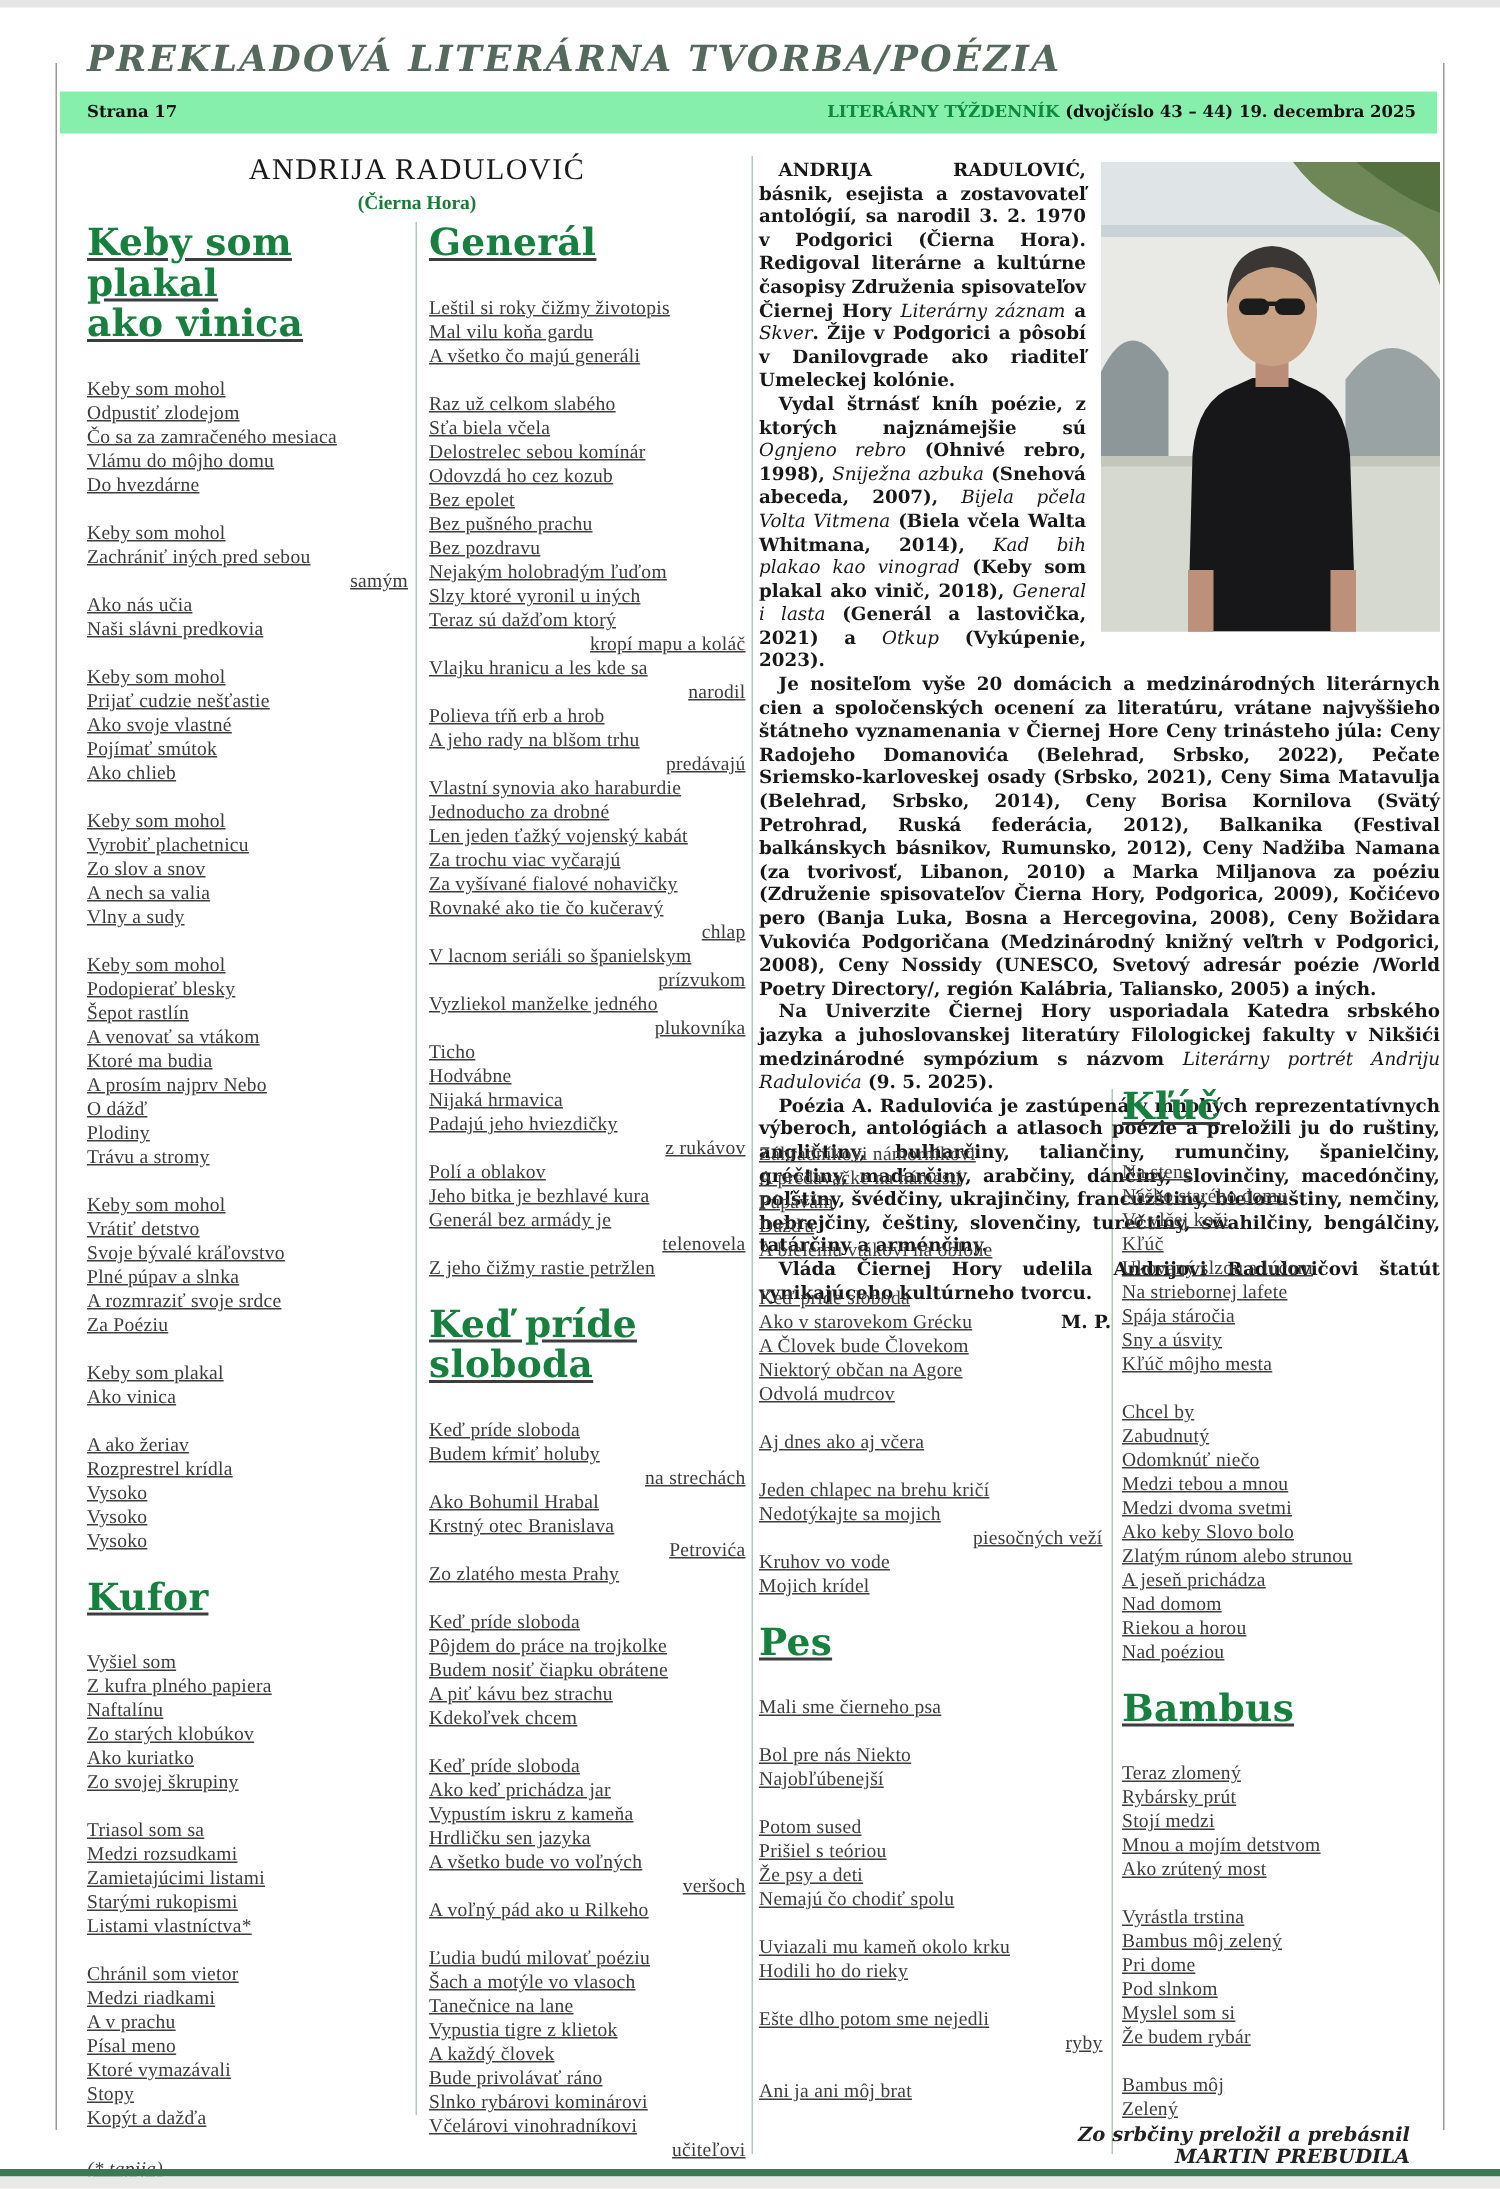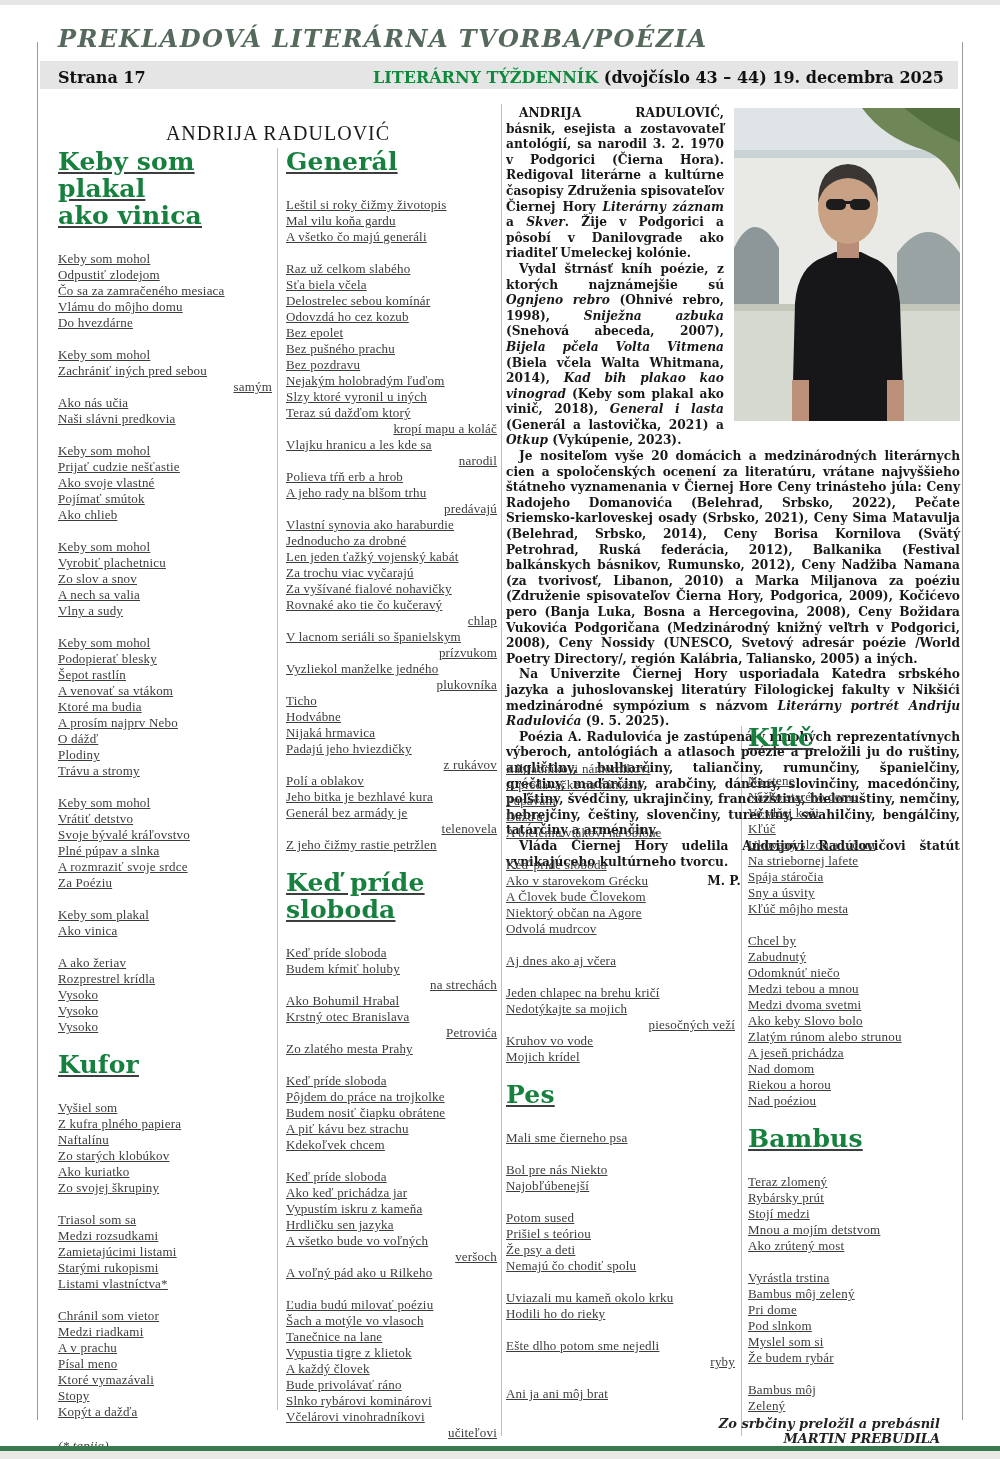--- a/index.html
+++ b/index.html
@@ -4,48 +4,48 @@
 <style>
   html,body{margin:0;padding:0;background:#ffffff;}
   body{width:1000px;height:1459px;position:relative;overflow:hidden;
        font-family:"Liberation Serif",serif;-webkit-font-smoothing:antialiased;}
   .strip-top{position:absolute;left:0;top:0;width:1000px;height:5px;background:#e6e6e6;}
   .edge{position:absolute;top:42px;height:1378px;width:1px;background:#9a9a9a;}
   .edge.l{left:37px}.edge.r{left:962px}
   .section-title{position:absolute;left:58px;top:24px;margin:0;
        font-family:"DejaVu Serif",serif;font-size:24px;font-weight:bold;
        color:#55695c;letter-spacing:1.5px;white-space:nowrap;font-style:italic;}
-  .issuebar{position:absolute;left:40px;top:61px;width:918px;height:28px;background:#e5e5e5;
-       font-family:"DejaVu Serif",serif;font-size:16px;font-weight:bold;color:#111;}
+  .issuebar{position:absolute;left:40px;top:61px;width:918px;height:28px;background:#86efac;
+       font-family:"DejaVu Serif",serif;font-size:11px;font-weight:bold;color:#111;}
   .issuebar .lft{position:absolute;left:18px;top:7px;}
   .issuebar .rgt{position:absolute;right:14px;top:7px;white-space:nowrap;}
   .masthead{color:#0e8a3c;}
   .authorblock{position:absolute;left:58px;top:102px;width:440px;text-align:center;}
-  .authorname{font-size:20px;letter-spacing:1px;color:#1a1a1a;margin-top:20px;}
+  .authorname{font-size:20px;letter-spacing:1px;color:#1a1a1a;}
   .authororigin{font-size:13px;font-weight:bold;color:#1b7a3a;margin-top:2px;}
   .sep{position:absolute;width:1px;background:#a8cdb4;}
   #sep1{left:277px;top:148px;height:1262px;}
   #sep2{left:501px;top:104px;height:1332px;}
   #sep3{left:741px;top:726px;height:710px;}
   .col{position:absolute;font-size:13px;line-height:16px;color:#3d3d3d;letter-spacing:0.2px;text-decoration:underline;}
   #col1{left:58px;top:148px;width:214px;}
   #col2{left:286px;top:148px;width:211px;}
   #col3{left:506px;top:730px;width:229px;margin-top:31px;}
   #col4{left:748px;top:724px;width:212px;}
   .ptitle{font-family:"DejaVu Serif",serif;font-weight:bold;color:#17803e;
        font-size:25px;line-height:27px;margin:0 0 22px;white-space:pre-line;}
   .poem + .poem .ptitle{margin-top:14px;}
   .stanza{margin:0 0 16px;}
   .r{text-align:right;}
   .footnote{font-style:italic;margin-top:18px;color:#3d3d3d;}
   .bio{position:absolute;left:506px;top:106px;width:454px;
        font-family:"DejaVu Serif",serif;font-weight:bold;font-size:12.2px;
        line-height:15.6px;text-align:justify;color:#181818;}
   .bio p{margin:0;text-indent:13px;}
-  .bio i{font-weight:bold;}
+  .bio i{font-weight:normal;}
   .photo{float:right;width:226px;height:313px;margin:2px 0 8px 10px;background:#c9d3d6;}
   .credit{text-align:center;margin-top:4px;padding-right:18px;}
   .transcredit{position:absolute;left:690px;top:1416px;width:250px;text-align:right;
        font-family:"DejaVu Serif",serif;font-weight:bold;font-style:italic;
        font-size:13px;color:#222;}
   .strip-green{position:absolute;left:0;top:1446px;width:1000px;height:5px;background:#3a7a50;}
   .strip-bottom{position:absolute;left:0;top:1451px;width:1000px;height:8px;background:#e9e9e7;}
 </style>
 </head>
 <body>
@@ -56,20 +56,21 @@
 
 <h1 class="section-title">PREKLADOVÁ LITERÁRNA TVORBA/POÉZIA</h1>
 
 <div class="issuebar">
   <span class="lft">Strana 17</span>
   <span class="rgt"><span class="masthead">LITERÁRNY TÝŽDENNÍK</span><span> (dvojčíslo 43 – 44) 19. decembra 2025</span></span>
 </div>
 
 <div class="authorblock">
   <div class="authorname">ANDRIJA RADULOVIĆ</div>
+  <div class="authororigin">(Čierna Hora)</div>
 </div>
 
 <div class="sep" id="sep1"></div>
 <div class="sep" id="sep2"></div>
 <div class="sep" id="sep3"></div>
 
 <section class="col" id="col1">
   <div class="poem">
       <div class="ptitle">Keby som plakal
 ako vinica</div>

